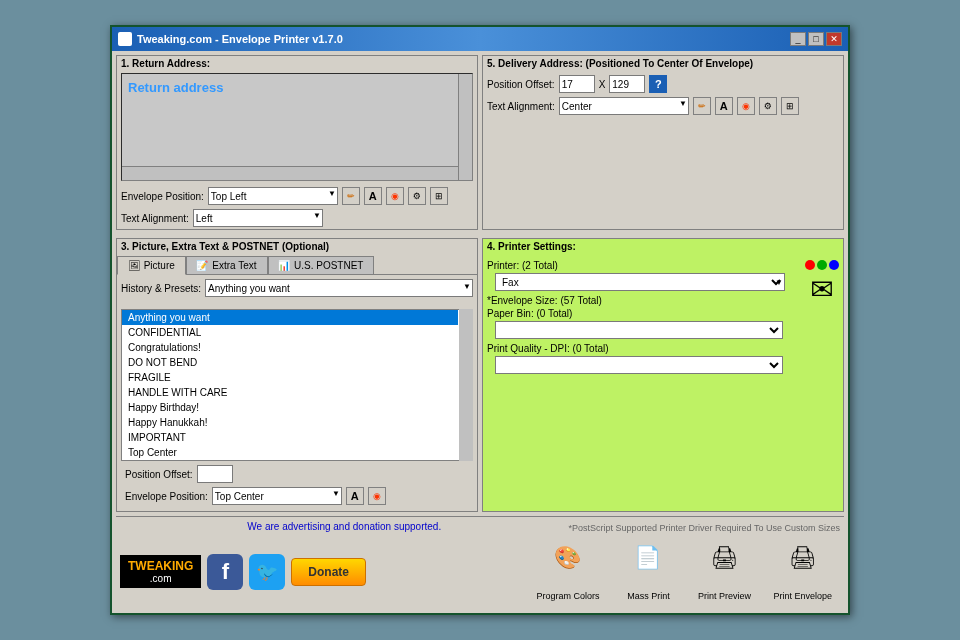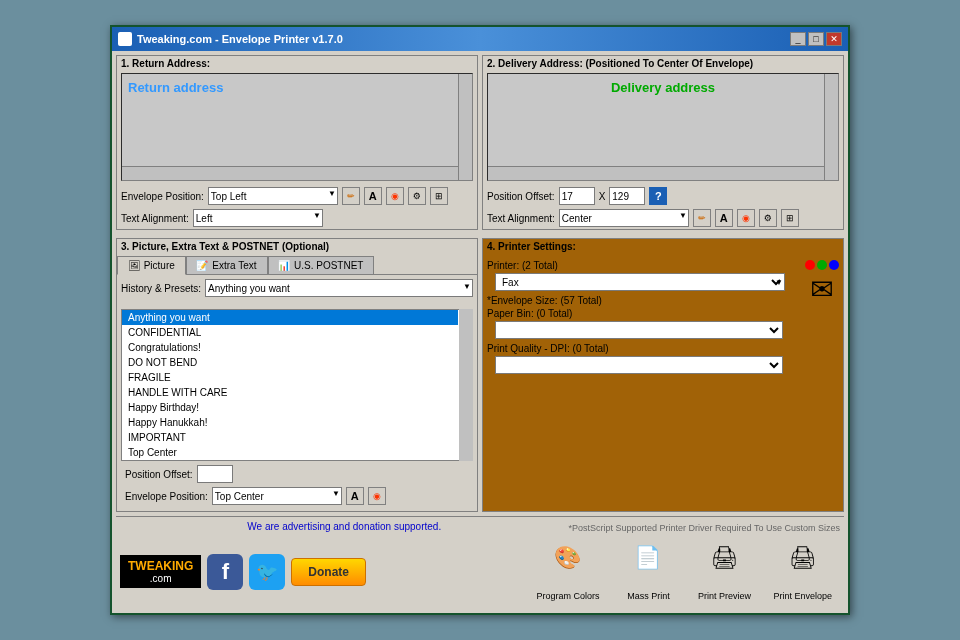--- a/index.html
+++ b/index.html
@@ -191,21 +191,21 @@
       gap: 4px;
     }
     .panel-left {
       flex: 1;
       border: 1px solid #808080;
       background: #d4d0c8;
     }
     .panel-right {
       flex: 1;
       border: 1px solid #808080;
-      background: #a16207;
+      background: #bef264;
     }
     .tab-bar {
       display: flex;
       background: #d4d0c8;
     }
     .tab {
       padding: 3px 10px;
       font-size: 10px;
       border: 1px solid #808080;
       border-bottom: none;
@@ -434,26 +434,21 @@
             <select class="dropdown dropdown-medium">
               <option>Left</option>
               <option>Center</option>
               <option>Right</option>
             </select>
           </div>
         </div>
       </div>
 
       <div class="panel">
-        <div class="panel-title">2. Delivery Address: (Positioned To Center Of Envelope)</div>
-        <div class="address-area" style="height:108px;">
-          <div class="address-text-delivery">Delivery address</div>
-          <div class="scrollbar-v"></div>
-          <div class="scrollbar-h"></div>
-        </div>
+        <div class="panel-title">5. Delivery Address: (Positioned To Center Of Envelope)</div>
         <div class="control-row">
           <span class="control-label">Position Offset:</span>
           <input class="input-small" value="17" style="">
           <span class="control-label">X</span>
           <input class="input-small" value="129" style="">
           <button class="question-btn">?</button>
         </div>
         <div class="control-row">
           <span class="control-label">Text Alignment:</span>
           <div class="dropdown-wrap">

